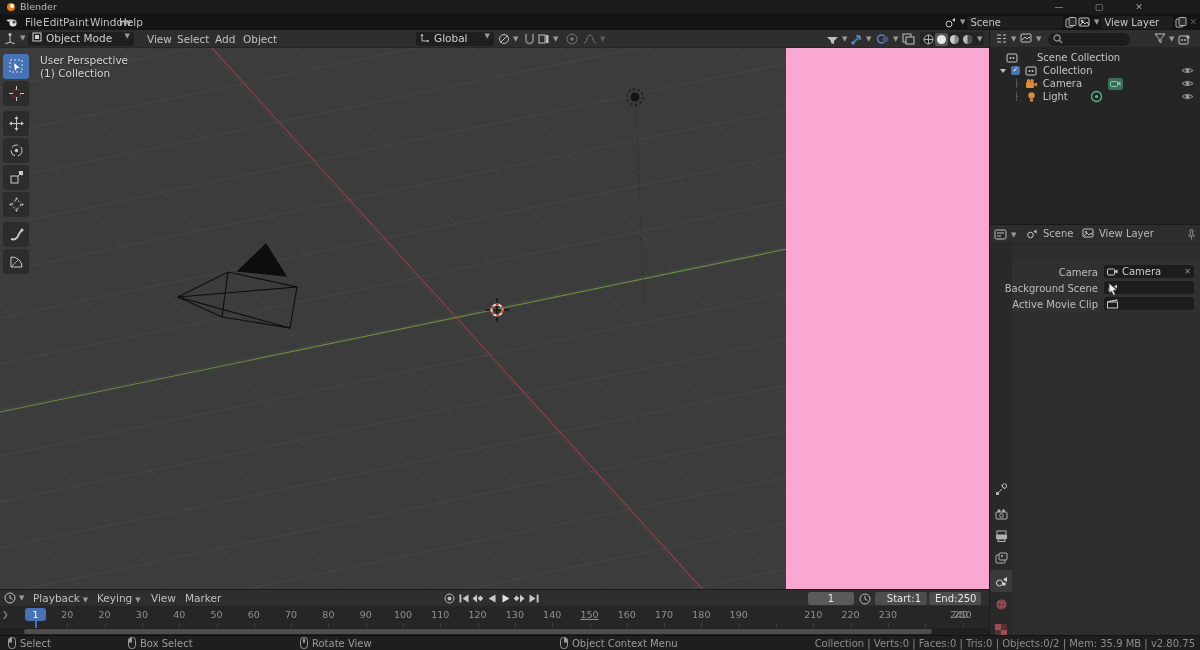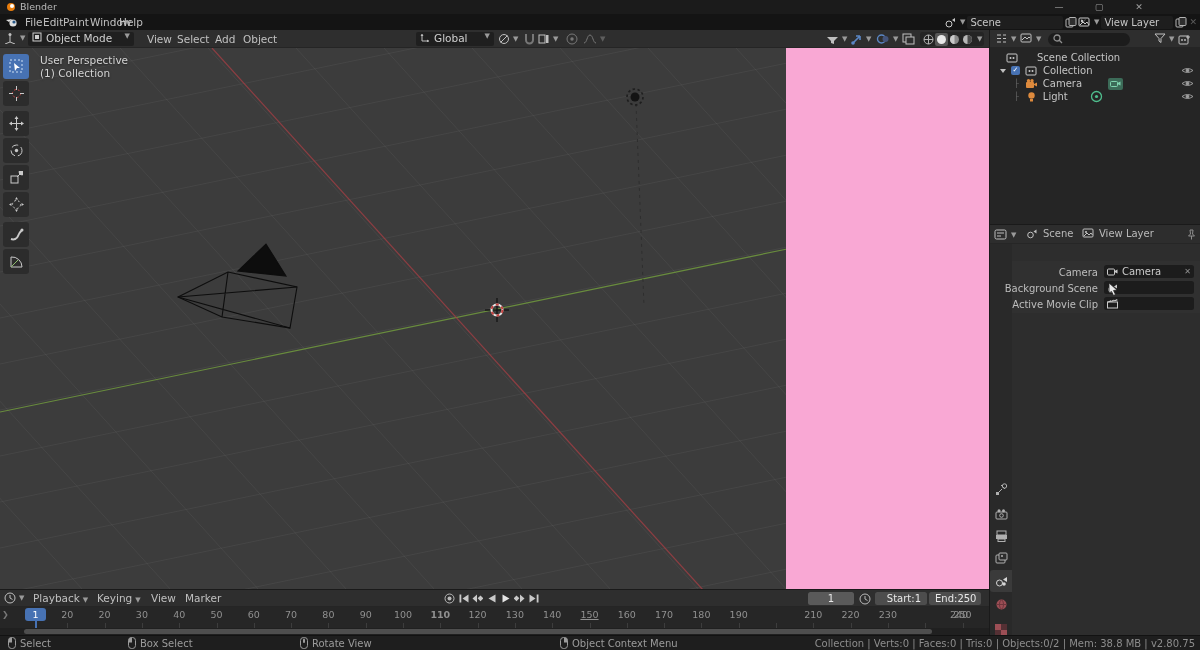--- a/index.html
+++ b/index.html
@@ -701,21 +701,21 @@
         <span class="tick-label" style="left: 253.8px;">60</span>
         <span class="tick-mark" style="left: 253.8px;"></span>
         <span class="tick-label" style="left: 291.1px;">70</span>
         <span class="tick-mark" style="left: 291.1px;"></span>
         <span class="tick-label" style="left: 328.4px;">80</span>
         <span class="tick-mark" style="left: 328.4px;"></span>
         <span class="tick-label" style="left: 365.7px;">90</span>
         <span class="tick-mark" style="left: 365.7px;"></span>
         <span class="tick-label" style="left: 403px;">100</span>
         <span class="tick-mark" style="left: 403px;"></span>
-        <span class="tick-label" style="left: 440.3px; font-weight: bold;">110</span>
+        <span class="tick-label" style="left: 440.3px;">110</span>
         <span class="tick-mark" style="left: 440.3px;"></span>
         <span class="tick-label" style="left: 477.6px;">120</span>
         <span class="tick-mark" style="left: 477.6px;"></span>
         <span class="tick-label" style="left: 514.9px;">130</span>
         <span class="tick-mark" style="left: 514.9px;"></span>
         <span class="tick-label" style="left: 552.2px;">140</span>
         <span class="tick-mark" style="left: 552.2px;"></span>
         <span class="tick-label" style="left: 589.5px; text-decoration: underline;">150</span>
         <span class="tick-mark" style="left: 589.5px;"></span>
         <span class="tick-label" style="left: 626.8px;">160</span>
@@ -770,19 +770,19 @@
         </svg>
       <span class="hint-label">Rotate View</span>
     </div>
     <div class="abs row" style="left:560px;top:1px">
       <svg width="8" height="12">
           <rect x="0.5" y="0.5" width="7" height="11" rx="3" fill="none" stroke="#9b9b9b"></rect>
           <path d="M7.5 3.5 a3 3 0 0 0 -3.5 -3 v5 h3.5 z" fill="#9b9b9b"></path>
         </svg>
       <span class="hint-label">Object Context Menu</span>
     </div>
-    <span class="abs" style="right:5px;top:2px;color:#8d8d8d;font-size:10px">Collection | Verts:0 | Faces:0 | Tris:0 | Objects:0/2 | Mem: 38.8 MB | v2.80.75</span>
+    <span class="abs" style="right:5px;top:2px;color:#8d8d8d;font-size:10px">Collection | Verts:0 | Faces:0 | Tris:0 | Objects:0/2 | Mem: 35.9 MB | v2.80.75</span>
   </div>
 
   <div class="abs" style="left:989px;top:30px;width:1px;height:605px;background:#1a1a1a"></div>
   <div class="abs" style="left:990px;top:224px;width:210px;height:1px;background:#1a1a1a"></div>
   <div class="abs" style="left:0;top:589px;width:990px;height:1px;background:#1a1a1a"></div>
 </div>
 
 </body></html>

